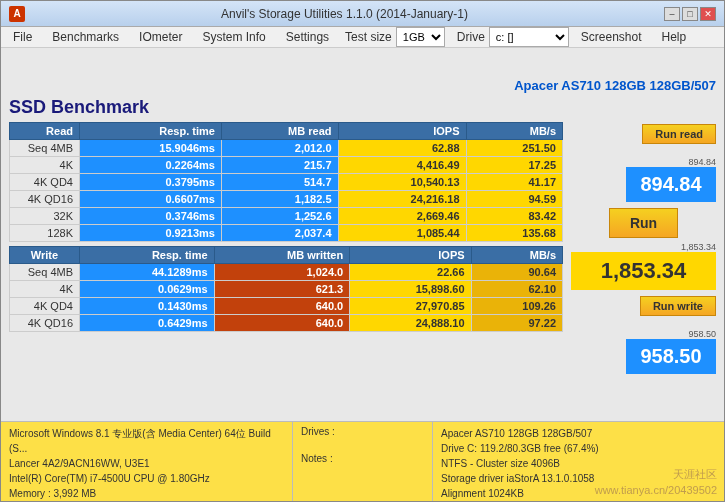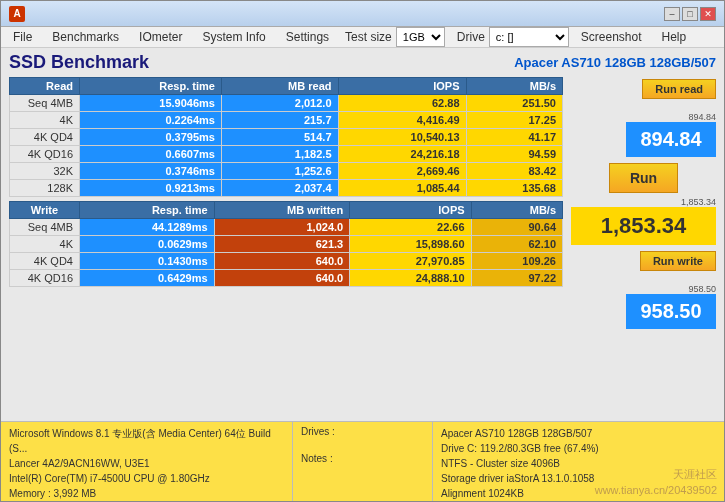--- a/index.html
+++ b/index.html
@@ -106,20 +106,21 @@
       display: flex;
       align-items: center;
       justify-content: space-between;
       padding: 4px 8px;
       background: #e8e8e8;
     }
     .ssd-title {
       font-size: 18px;
       font-weight: bold;
       color: #1a1a7a;
+      margin-top: 45px;
     }
     .device-name {
       font-size: 13px;
       font-weight: bold;
       color: #0055cc;
     }
     .main-content {
       display: flex;
       flex: 1;
       padding: 0 8px 4px 8px;
@@ -257,20 +258,21 @@
 
 <div class="window-wrapper">
 <div class="window">
 
   <div class="title-bar">
     <div style="display:flex;align-items:center;gap:4px;">
       <div style="width:16px;height:16px;background:#cc3300;border-radius:2px;display:flex;align-items:center;justify-content:center;">
         <span style="color:white;font-size:10px;font-weight:bold;">A</span>
       </div>
     </div>
+    <div class="title">Anvil's Storage Utilities 1.1.0 (2014-January-1)</div>
     <div class="win-controls">
       <div class="win-btn">–</div>
       <div class="win-btn">□</div>
       <div class="win-btn close">✕</div>
     </div>
   </div>
 
   <div class="menu-bar">
     <span class="menu-item">File</span>
     <span class="menu-item">Benchmarks</span>

